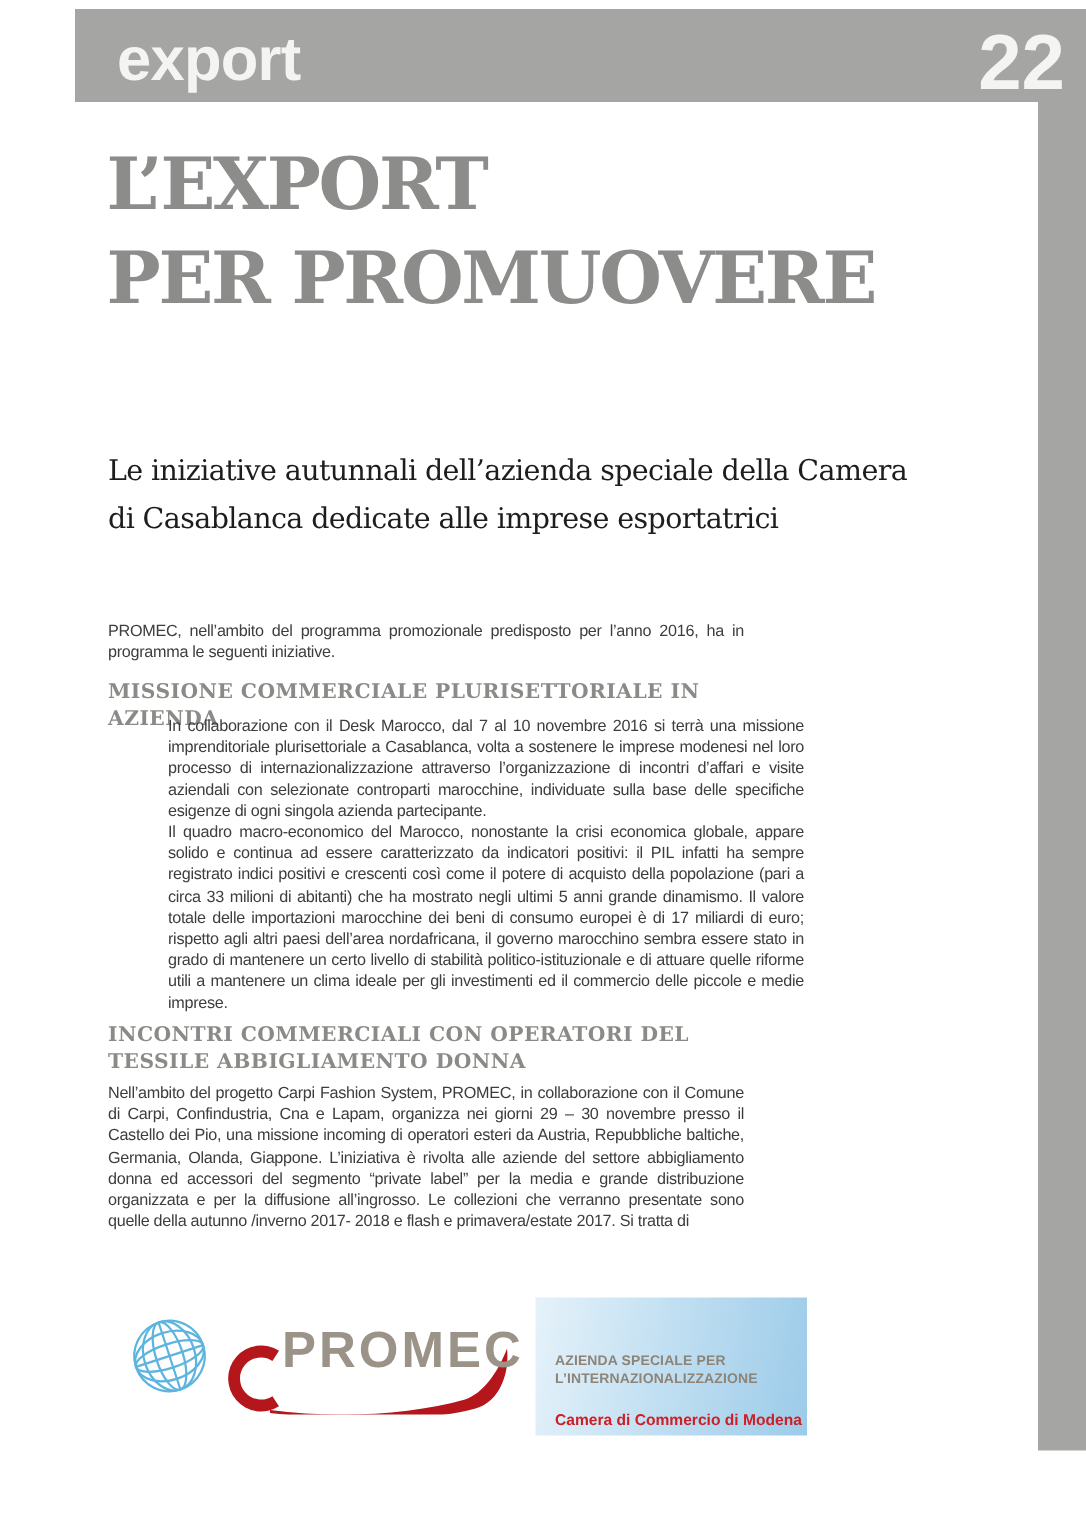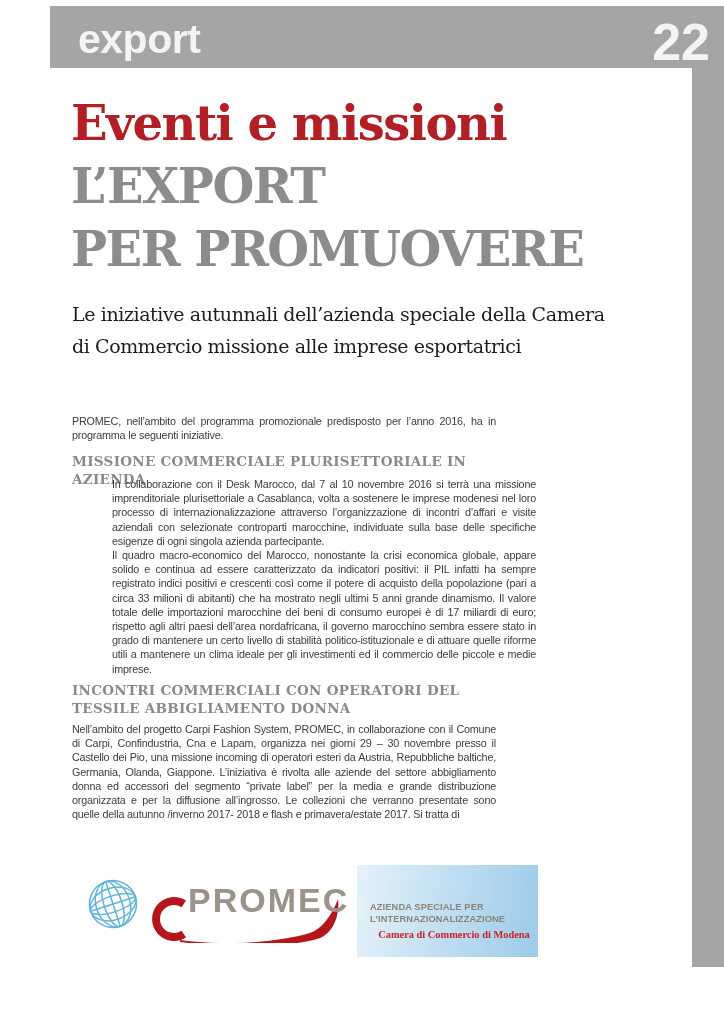--- a/index.html
+++ b/index.html
@@ -81,44 +81,43 @@
     background:linear-gradient(100deg,#e5f2fa 0%,#c3e0f2 45%,#9ccbe9 100%);
     box-sizing:border-box;
     padding:37px 0 0 13px;
   }
   .logo-box .tagline{
     font-family:"Liberation Sans",sans-serif;
     font-weight:bold;font-size:9.3px;line-height:11.5px;
     letter-spacing:0.1px;color:#8d8478;margin:0;
   }
   .logo-box .tagline-red{
-    font-family:Liberation Serif, serif;
+    font-family:Liberation Sans, sans-serif;
     font-weight:bold;font-size:10.4px;line-height:13px;
-    letter-spacing:0px;color:#cc2027;margin:3px 0 0 0;text-align:center;
+    letter-spacing:0px;color:#cc2027;margin:16px 0 0 0;
   }
 </style>
 </head>
 <body>
 
 <div class="page">
 
   <div class="header-bar">
     <span class="header-section">export</span>
     <span class="header-pagenum">22</span>
   </div>
 
   <div class="side-strip"></div>
 
   <div class="title-block">
-    <div class="title-red">Eventi e missioni</div>
     <div class="title-gray">L’EXPORT</div>
     <div class="title-gray">PER PROMUOVERE</div>
   </div>
 
-  <div class="subtitle">Le iniziative autunnali dell’azienda speciale della Camera di Commercio missione alle imprese esportatrici</div>
+  <div class="subtitle">Le iniziative autunnali dell’azienda speciale della Camera di Casablanca dedicate alle imprese esportatrici</div>
 
   <div class="intro bodytext">PROMEC, nell’ambito del programma promozionale predisposto per l’anno 2016, ha in programma le seguenti iniziative.</div>
 
   <div class="heading-1 section-heading">MISSIONE COMMERCIALE PLURISETTORIALE IN AZIENDA</div>
   <div class="para-block-1 bodytext">
     <p>In collaborazione con il Desk Marocco, dal 7 al 10 novembre 2016 si terrà una missione imprenditoriale plurisettoriale a Casablanca, volta a sostenere le imprese modenesi nel loro processo di internazionalizzazione attraverso l’organizzazione di incontri d’affari e visite aziendali con selezionate controparti marocchine, individuate sulla base delle specifiche esigenze di ogni singola azienda partecipante.</p>
     <p>Il quadro macro-economico del Marocco, nonostante la crisi economica globale, appare solido e continua ad essere caratterizzato da indicatori positivi: il PIL infatti ha sempre registrato indici positivi e crescenti così come il potere di acquisto della popolazione (pari a circa 33 milioni di abitanti) che ha mostrato negli ultimi 5 anni grande dinamismo. Il valore totale delle importazioni marocchine dei beni di consumo europei è di 17 miliardi di euro; rispetto agli altri paesi dell’area nordafricana, il governo marocchino sembra essere stato in grado di mantenere un certo livello di stabilità politico-istituzionale e di attuare quelle riforme utili a mantenere un clima ideale per gli investimenti ed il commercio delle piccole e medie imprese.</p>
   </div>
 
   <div class="heading-2 section-heading">INCONTRI COMMERCIALI CON OPERATORI DEL TESSILE ABBIGLIAMENTO DONNA</div>

